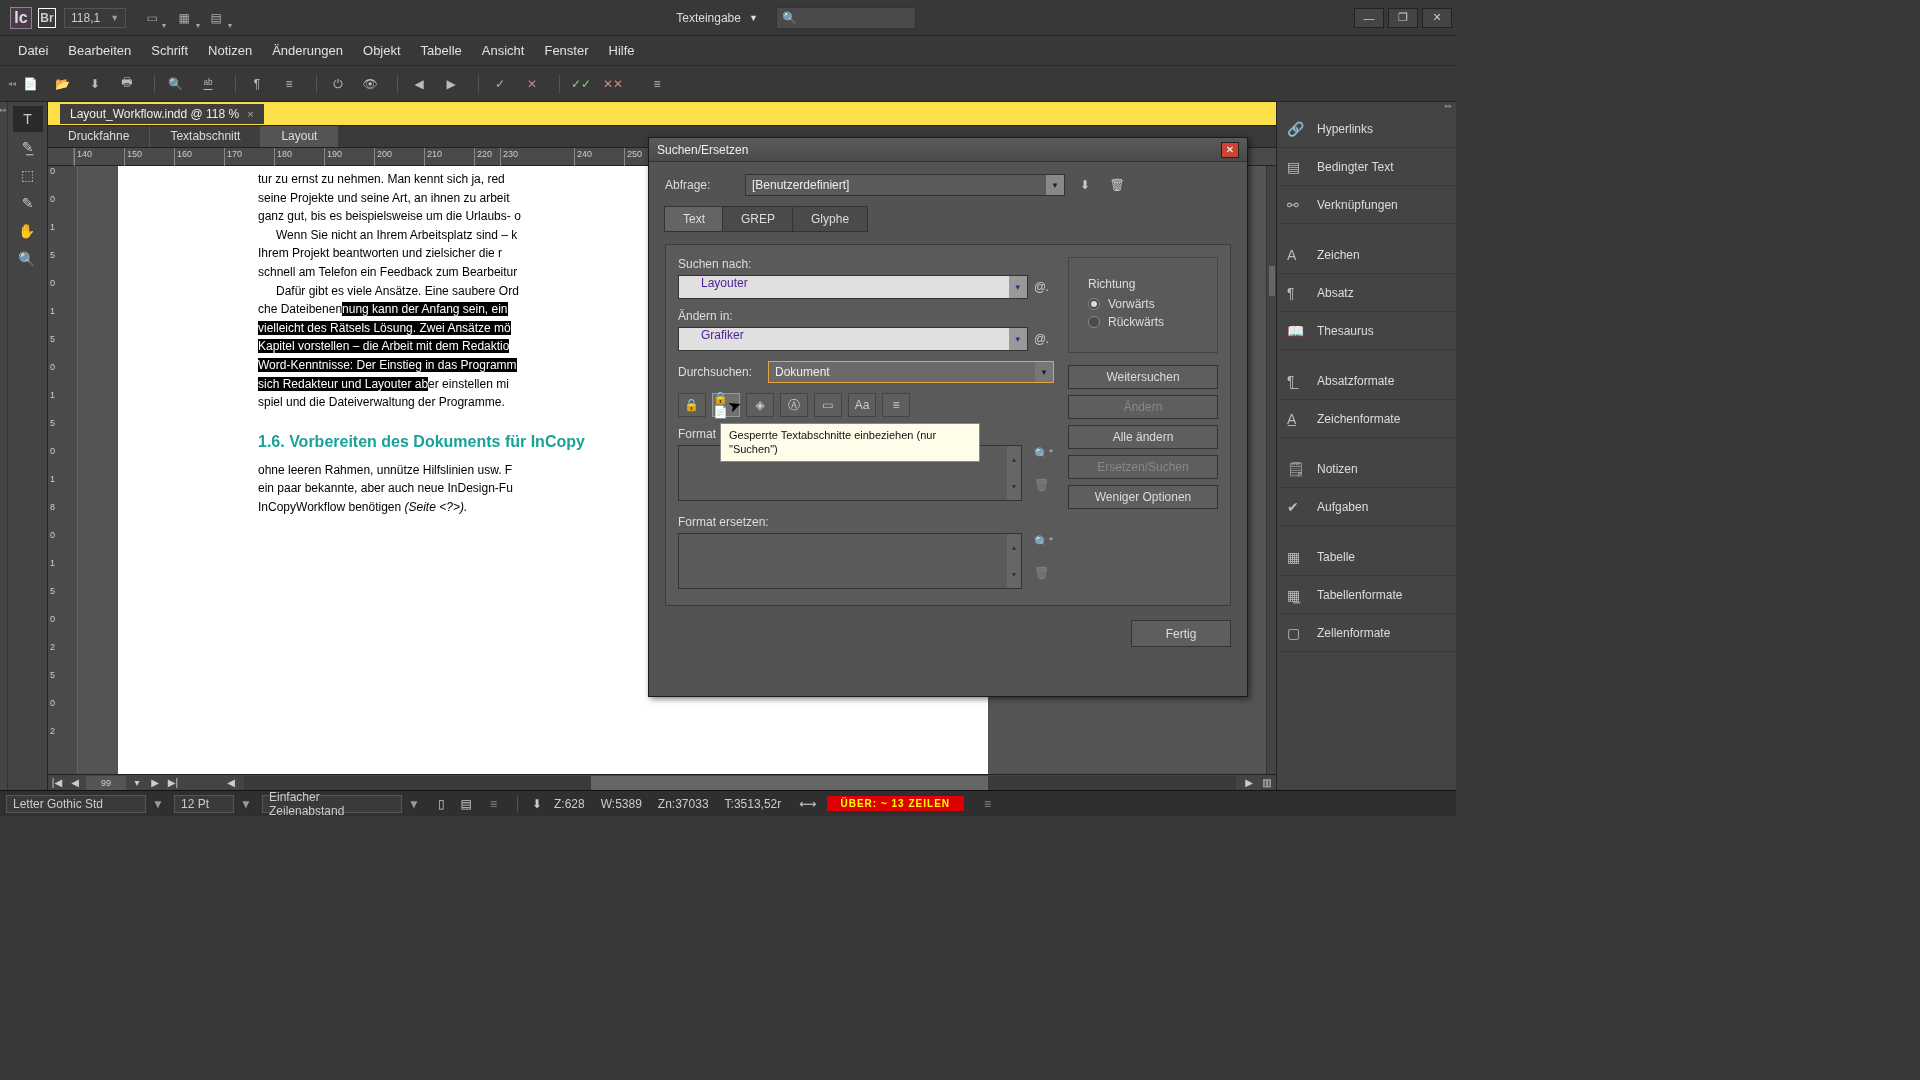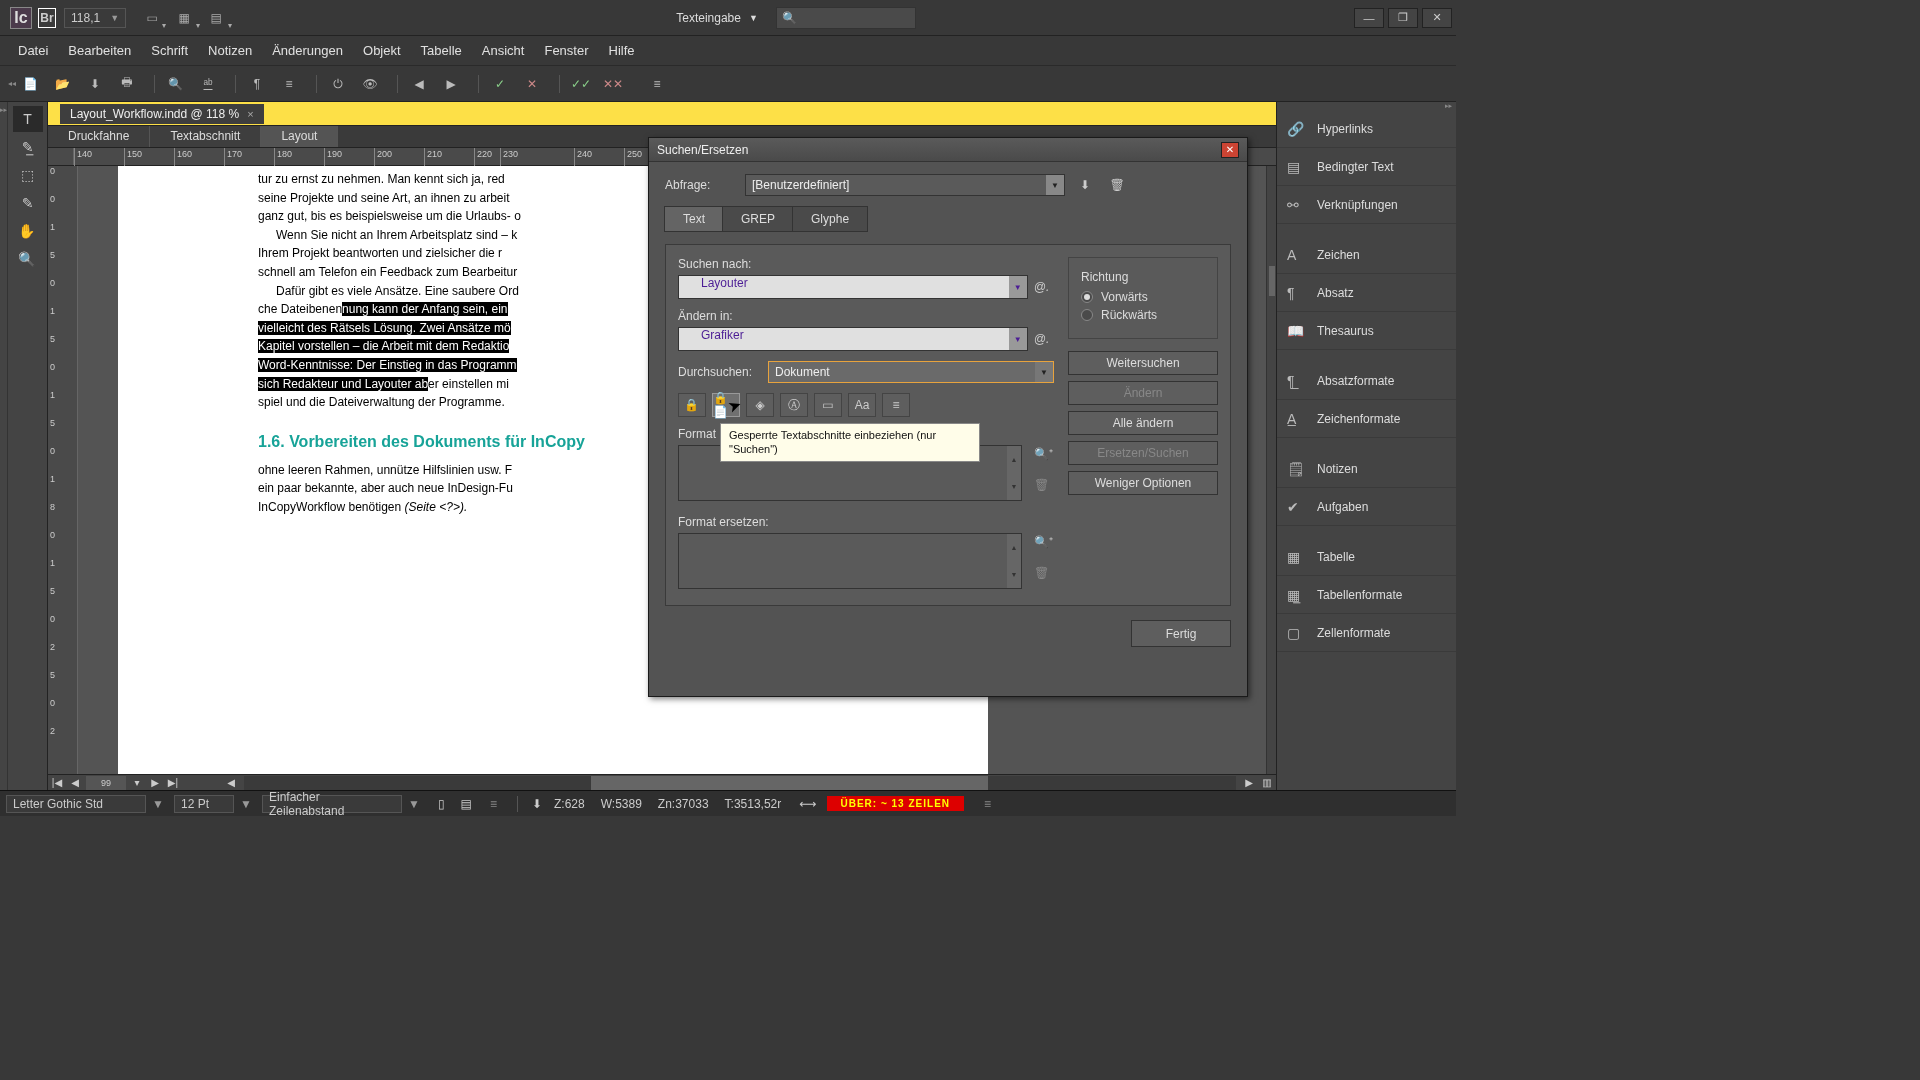--- a/index.html
+++ b/index.html
@@ -77,21 +77,21 @@
 .dlg-inner{background:#5a5a5a;border:1px solid #3a3a3a;padding:12px;display:flex;gap:14px}
 .dlg-left{flex:1}
 .dlg-right{width:150px}
 .dlg-field-label{color:#ddd;margin-bottom:4px;display:block}
 .dlg-input{width:100%;height:24px;background:#e0e0e0;border:1px solid #333;color:#4c1d95;padding:0 22px;display:flex;position:relative}
 .dlg-input .arrow{position:absolute;right:0;top:0;width:18px;height:100%;background:#999;display:flex;align-items:center;justify-content:center;font-size:8px}
 .at-btn{width:22px;color:#ccc;margin-left:6px;font-style:italic}
 .opt-icons{display:flex;gap:6px;margin:10px 0}
 .opt-icon{width:28px;height:24px;background:#5e5e5e;border:1px solid #444;display:flex;align-items:center;justify-content:center;color:#ccc}
 .opt-icon.active{background:#707070;border-color:#999}
-.fieldset{border:1px solid #444;padding:12px;margin-bottom:12px}
+.fieldset{border:1px solid #444;padding:19px;margin-bottom:12px}
 .radio-row{display:flex;align-items:center;margin:4px 0;color:#ddd}
 .radio-dot{width:12px;height:12px;border-radius:50%;border:1px solid #888;margin-right:8px;position:relative;background:#4a4a4a}
 .radio-dot.on::after{content:"";position:absolute;left:2px;top:2px;width:6px;height:6px;border-radius:50%;background:#ddd}
 .big-btn{width:100%;height:24px;background:#5e5e5e;border:1px solid #333;color:#ddd;display:flex;align-items:center;justify-content:center;margin-bottom:6px}
 .big-btn.disabled{color:#888}
 .format-box{width:100%;height:56px;background:#5a5a5a;border:1px solid #333;position:relative;margin-bottom:4px}
 .format-arrows{position:absolute;right:0;top:0;width:14px;height:100%;background:#666;display:flex;flex-direction:column}
 .format-arrows div{flex:1;display:flex;align-items:center;justify-content:center;font-size:7px;color:#333}
 .mag-btn{width:20px;color:#ccc;margin-left:6px}
 .done-btn{width:100px;height:27px;background:#5e5e5e;border:1px solid #333;color:#ddd;display:flex;align-items:center;justify-content:center;margin-left:auto;margin-top:14px}

